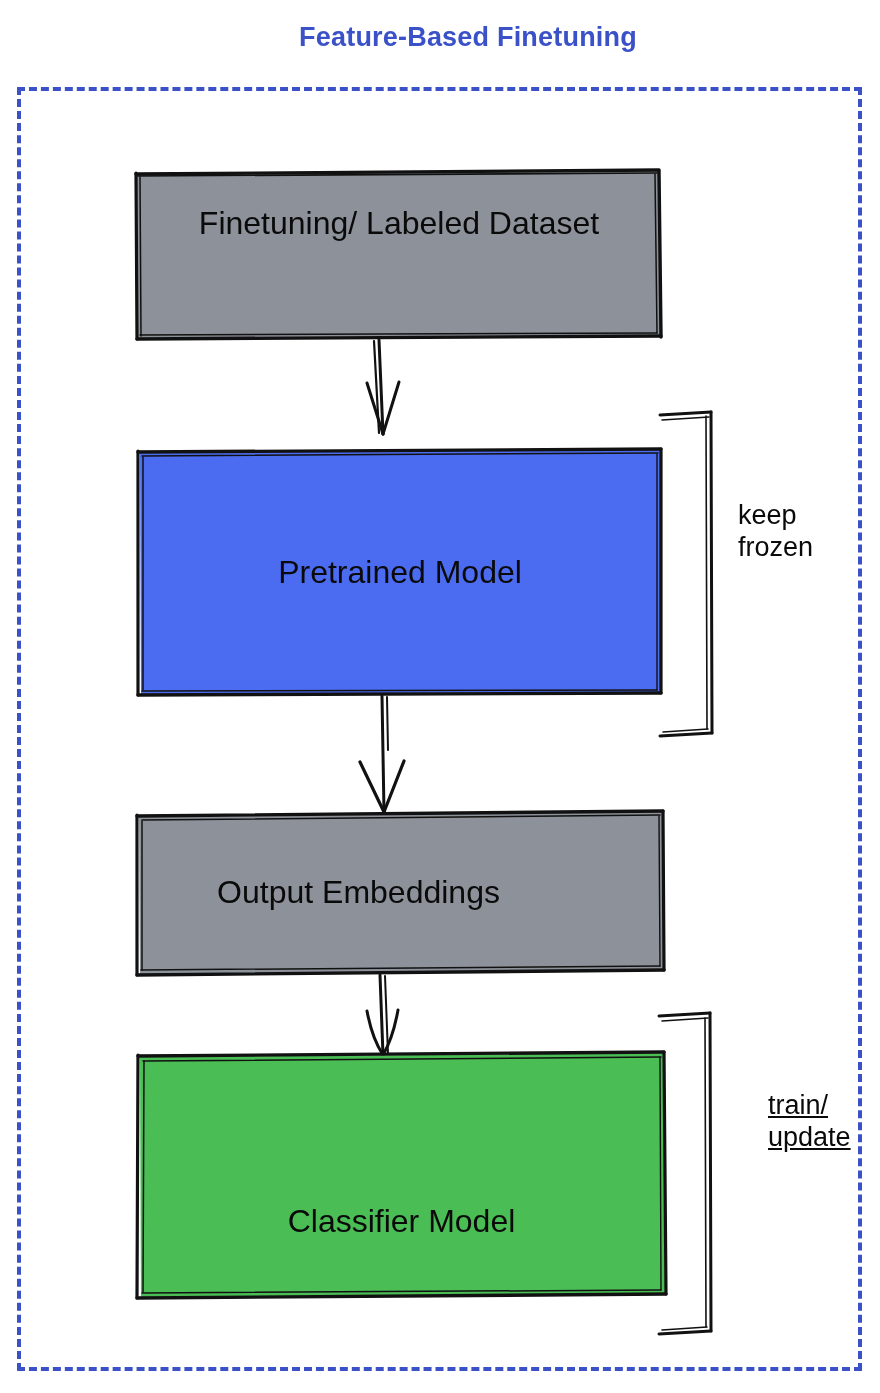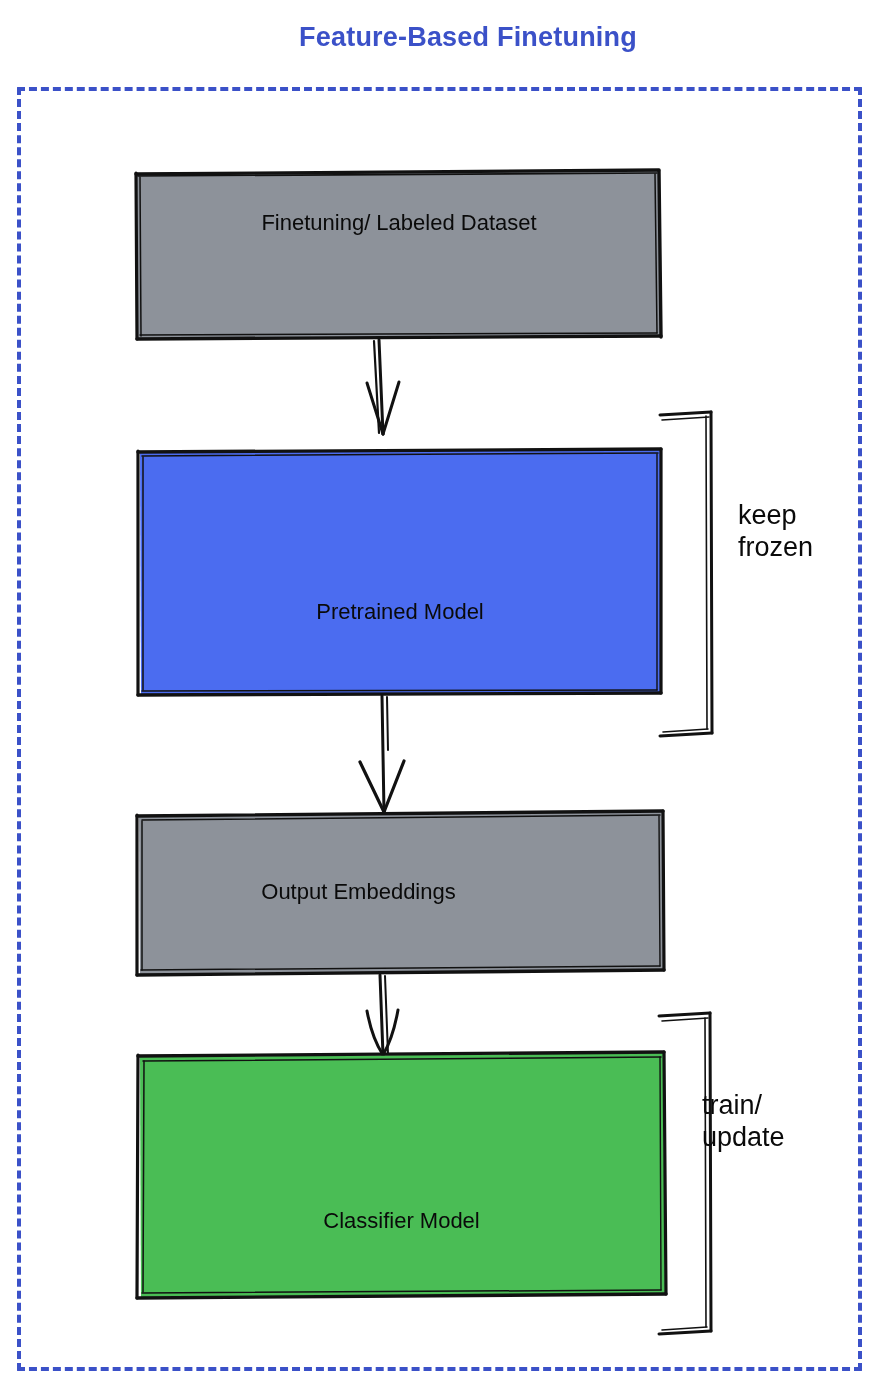--- a/index.html
+++ b/index.html
@@ -47,50 +47,50 @@
   .node {
     position: absolute;
     box-sizing: border-box;
     display: flex;
     align-items: center;
     justify-content: center;
   }
   .node-label {
     font-family: "Liberation Sans", sans-serif;
     color: #0a0a0a;
-    font-size: 22px;
+    font-size: 32px;
     font-weight: 400;
     text-align: left;
     line-height: 1.15;
     white-space: nowrap;
   }
   
   #node-dataset {
     left: 136px;  top: 170px;  width: 526px; height: 168px;
   }
   #node-dataset .node-label { margin-bottom: 62px; }
   #node-pretrained {
-    left: 138px; top: 450px; width: 524px; height: 244px; margin-top: 40px;
+    left: 138px; top: 450px; width: 524px; height: 244px;
   }
   #node-embeddings {
     left: 137px; top: 812px; width: 443px; height: 160px;
   }
   #node-classifier {
     left: 138px; top: 1100px; width: 527px; height: 242px;
   }
   .annotation {
     position: absolute;
     font-family: "Liberation Sans", sans-serif;
     font-size: 27px;
     color: #0a0a0a;
     line-height: 1.18;
     white-space: pre-line;
   }
   #annot-keep-frozen { left: 738px; top: 500px; }
-  #annot-train-update { left: 702px; top: 1090px; }
+  #annot-train-update { left: 768px; top: 1090px; text-decoration: underline; }
 </style>
 </head>
 <body>
 
 <svg id="canvas" viewBox="0 0 880 1393" xmlns="http://www.w3.org/2000/svg">
 
   <g>
     <path d="M137 173 L659 171 L661 336 L138 338 Z" fill="#8d929a" stroke="none"></path>
     <path d="M136 174 L659 170" fill="none" stroke="#111" stroke-width="3.4" stroke-linecap="round"></path>
     <path d="M138 176 L657 173" fill="none" stroke="#111" stroke-width="1.6" stroke-linecap="round"></path>

